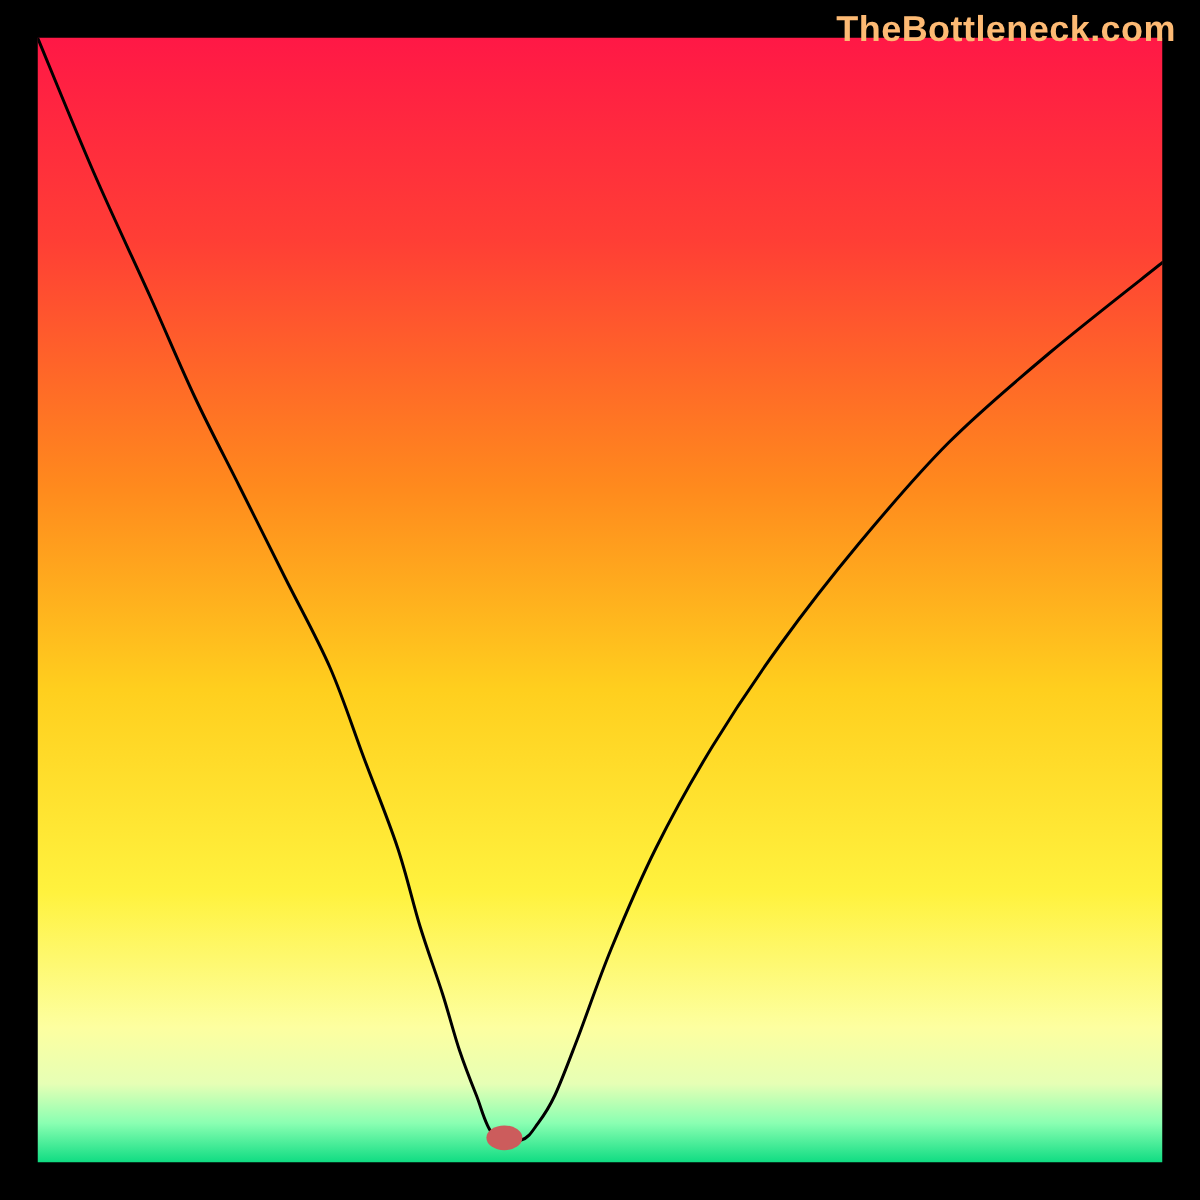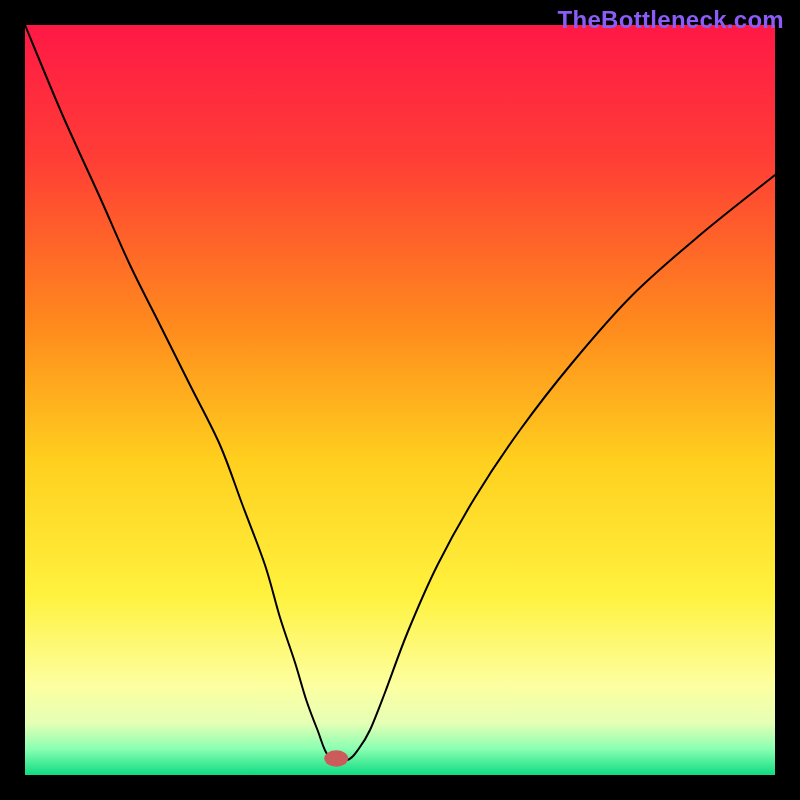--- a/index.html
+++ b/index.html
@@ -14,21 +14,21 @@
   .frame {
     position: relative;
     width: 800px;
     height: 800px;
     background: #000000;
   }
   .watermark {
     position: absolute;
     top: 6px;
     right: 16px;
-    color: #8b5cf6;
+    color: #fdba74;
     font-size: 24px;
     font-weight: 600;
     letter-spacing: 0.3px;
     z-index: 5;
   }
   .plot {
     position: absolute;
     left: 25px;
     top: 25px;
     width: 750px;

